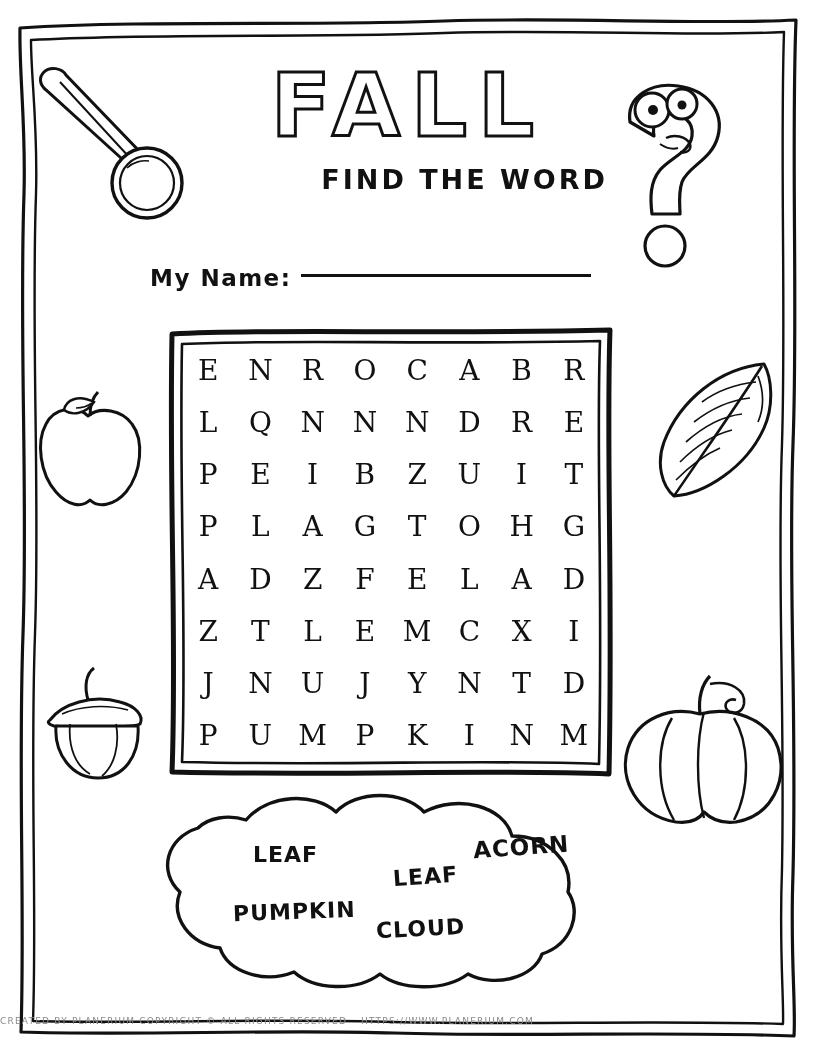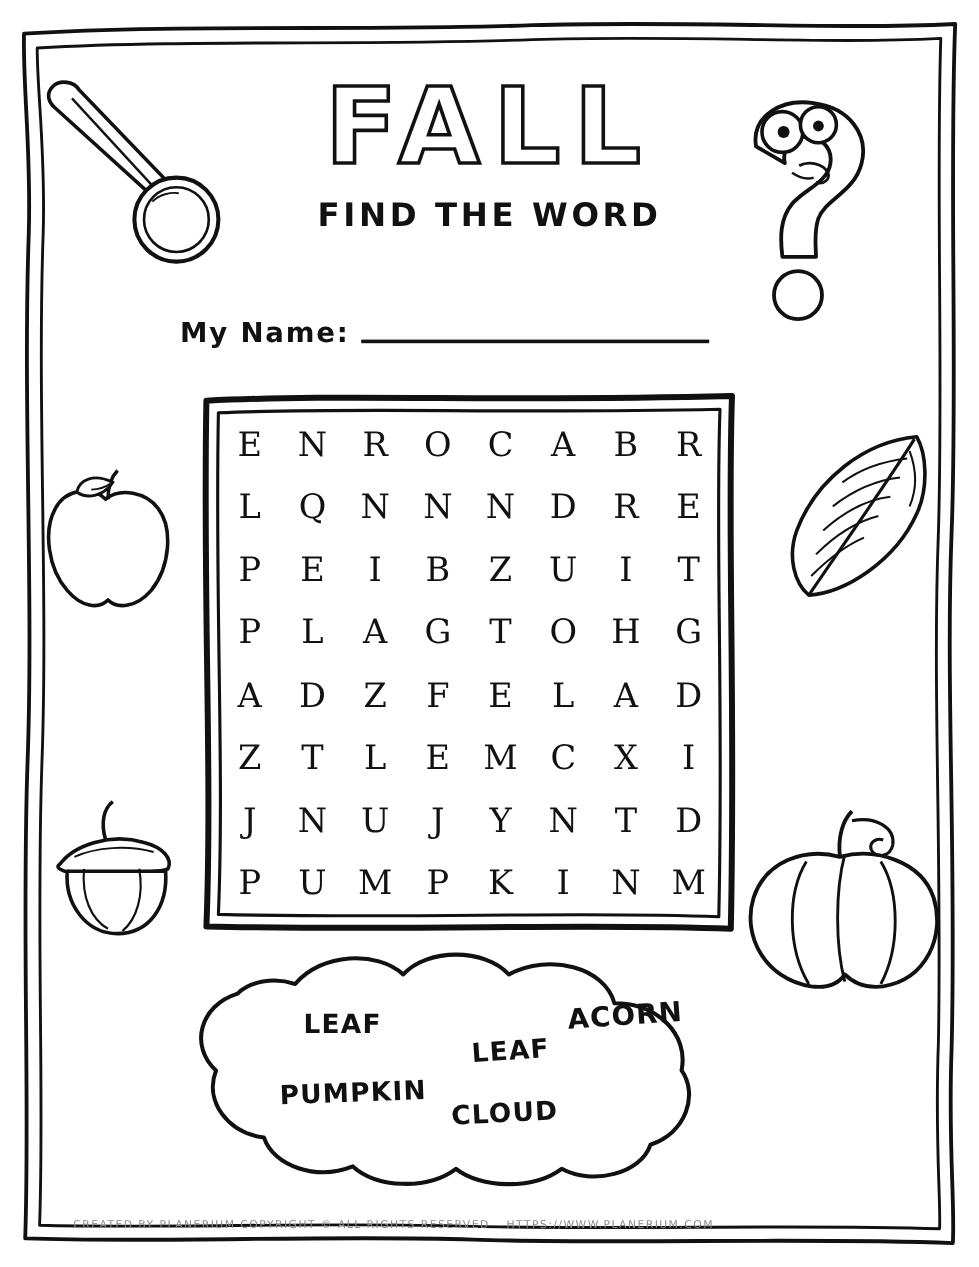--- a/index.html
+++ b/index.html
@@ -47,28 +47,29 @@
     margin: 0;
     padding: 0;
   }
   .subtitle {
     font-family: "DejaVu Sans", sans-serif;
     font-size: 27px;
     font-weight: 700;
     letter-spacing: 3px;
     color: #111111;
     margin-top: 14px;
+    text-align: right;
   }
 
   
   .name-row {
     position: absolute;
     left: 150px; top: 265px;
     display: flex;
-    align-items: flex-end;
+    align-items: center;
     gap: 10px;
   }
   .name-label {
     font-family: "DejaVu Sans", sans-serif;
     font-size: 23px;
     font-weight: 700;
     letter-spacing: 1.5px;
     color: #111111;
   }
   .name-line {
@@ -135,21 +136,21 @@
   .d-apple     { left: 24px;  top: 390px; }
   .d-leaf      { left: 646px; top: 356px; }
   .d-acorn     { left: 32px;  top: 662px; }
   .d-pumpkin   { left: 612px; top: 670px; }
 
   
   .footer {
     position: absolute;
     left: 0; top: 1016px;
     width: 656px;
-    text-align: center;
+    text-align: left;
     font-family: "DejaVu Sans", sans-serif;
     font-size: 9px;
     letter-spacing: 1.2px;
     color: #8a8a8a;
   }
   .footer span { white-space: pre; }
   .footer .sep { display: inline-block; width: 14px; }
 </style>
 </head>
 <body>

